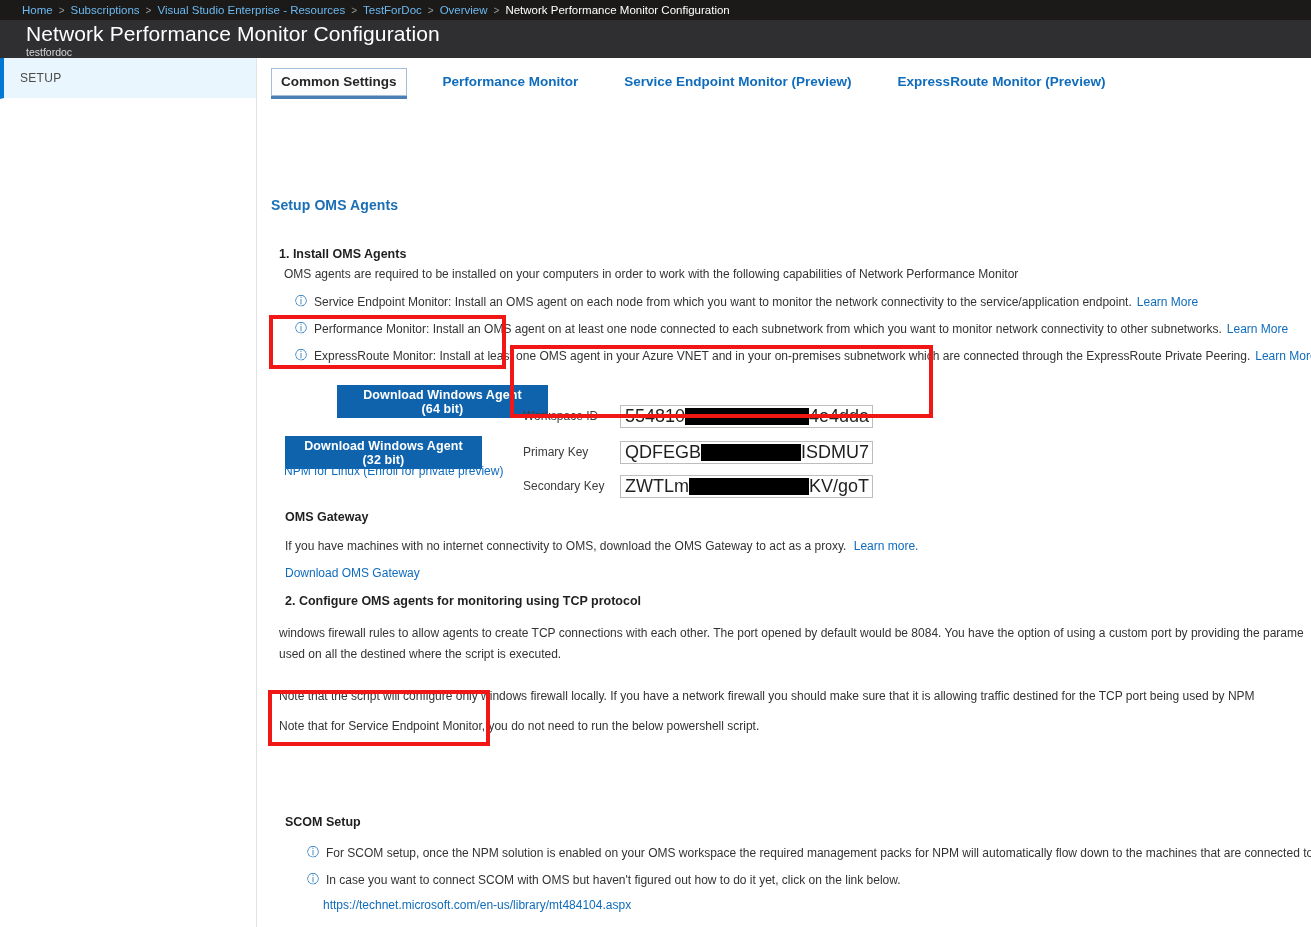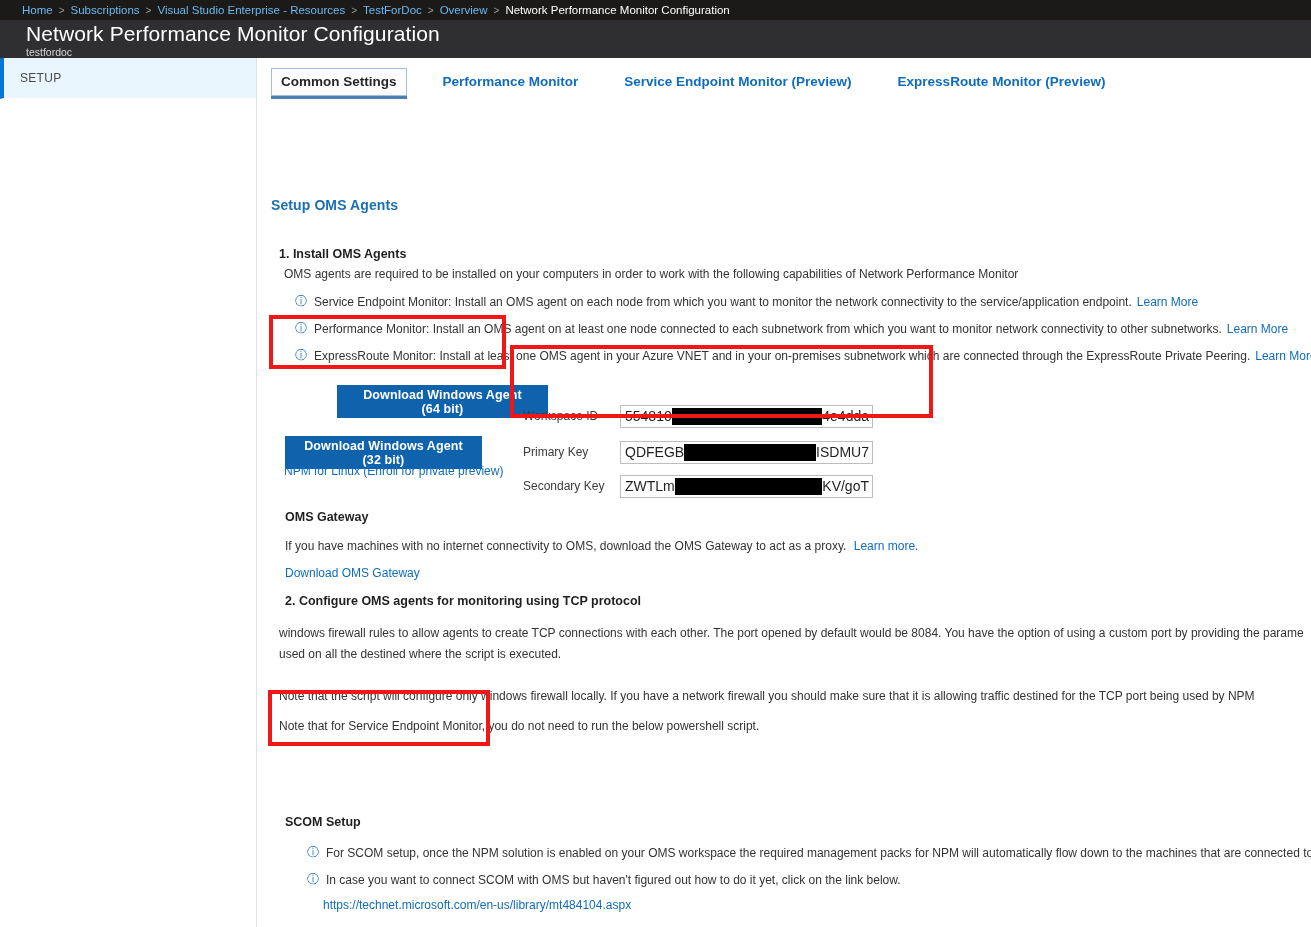--- a/index.html
+++ b/index.html
@@ -200,21 +200,21 @@
     width: 97px;
     flex-shrink: 0;
   }
   .field-box {
     width: 253px;
     height: 23px;
     border: 1px solid #bdbdbd;
     background: #ffffff;
     display: flex;
     align-items: center;
-    font-size: 14px;
+    font-size: 18px;
     color: #1f1f1f;
     overflow: hidden;
     cursor: text;
   }
   .field-box .pre { padding-left: 4px; white-space: nowrap; }
   .field-box .redact {
     flex: 1;
     height: 17px;
     background: #000000;
     margin: 0 0px;

